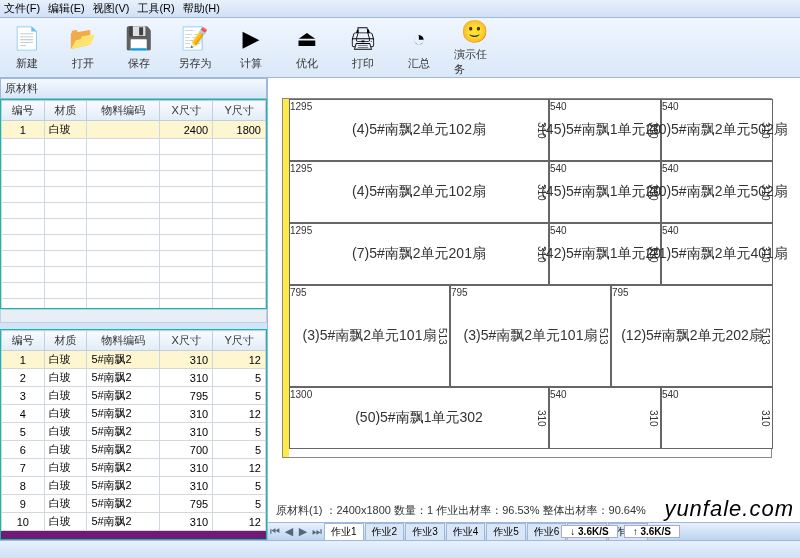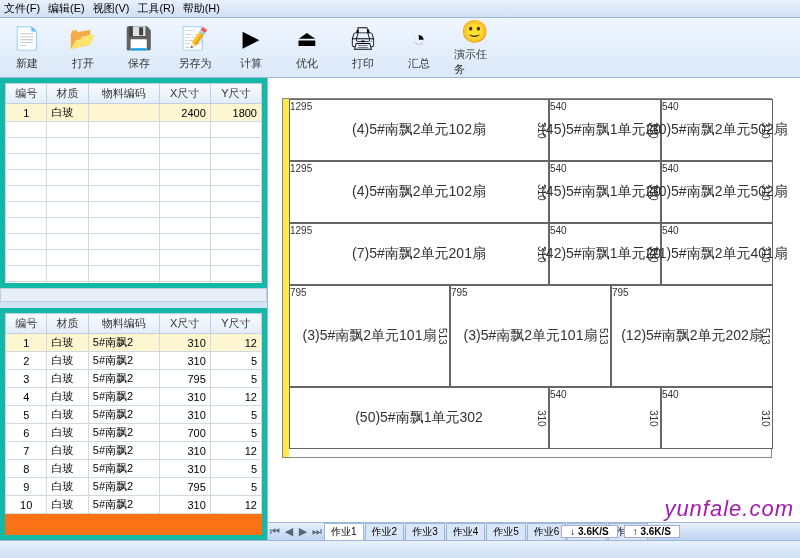--- a/index.html
+++ b/index.html
@@ -6,21 +6,21 @@
 body{width:800px;height:558px;overflow:hidden;background:#d4e4f7;position:relative}
 .menubar{height:18px;background:linear-gradient(#e8f0fc,#d0e0f5);border-bottom:1px solid #9db8d8;font-size:11px;padding-left:4px;display:flex;align-items:center;gap:8px}
 .menubar span{cursor:default}
 .toolbar{height:60px;background:linear-gradient(#f0f6ff,#dae8f8);border-bottom:1px solid #9db8d8;display:flex;padding:4px 6px;gap:14px}
 .tb-btn{display:flex;flex-direction:column;align-items:center;justify-content:center;width:42px;cursor:pointer;font-size:11px;gap:2px}
 .tb-btn .ic{width:30px;height:30px;display:flex;align-items:center;justify-content:center}
 .tb-btn .lbl{color:#333}
 .main{display:flex;height:calc(558px - 18px - 60px - 18px)}
 .left{width:268px;display:flex;flex-direction:column;border-right:1px solid #9db8d8}
 .panel-title{background:linear-gradient(#f5f9ff,#d8e6f7);border:1px solid #9db8d8;font-size:11px;padding:2px 4px;color:#333}
-.grid-wrap{background:#f97316;border:5px solid #14b8a6;overflow:hidden}
+.grid-wrap{background:#701a75;border:1px solid #14b8a6;overflow:hidden}
 .grid{width:100%;border-collapse:collapse;font-size:11px}
 .grid th{background:linear-gradient(#f8fbff,#e2ecf8);border:1px solid #c0d0e0;padding:2px 4px;font-weight:normal;color:#333}
 .grid td{border:1px solid #d0d8e0;padding:1px 4px;background:#fff;height:16px}
 .grid td.num{text-align:center}
 .grid td.r{text-align:right}
 .grid tr.sel td{background:#fef6d0}
 .scroll-hint{height:14px;background:#e8eef6;border:1px solid #c0d0e0}
 .right{flex:1;display:flex;flex-direction:column;background:#fff;position:relative}
 .canvas{flex:1;padding:20px 14px 6px 14px;position:relative;overflow:hidden}
 .sheet{width:490px;height:360px;position:relative;border:1px solid #888}
@@ -29,21 +29,21 @@
 .piece .w{position:absolute;top:1px;left:0;right:0;text-align:left;font-size:10px}
 .piece .h{position:absolute;right:1px;top:0;bottom:0;writing-mode:vertical-rl;text-align:center;font-size:10px}
 .piece .lbl{position:absolute;top:50%;left:50%;transform:translate(-50%,-50%);white-space:nowrap;font-size:14px}
 .info-line{font-size:11px;padding:4px 8px;color:#333}
 .tabs-bar{height:18px;background:linear-gradient(#e8f0fc,#bcd4ef);border-top:1px solid #9db8d8;display:flex;align-items:center;font-size:11px;position:relative}
 .tabs-bar .nav{width:14px;text-align:center;color:#567;cursor:pointer}
 .tabs-bar .tab{padding:1px 6px;background:#fff;border:1px solid #9db8d8;border-bottom:none;margin-right:1px;cursor:pointer;font-size:10px}
 .tabs-bar .tab.inactive{background:#d8e6f7}
 .net{position:absolute;right:120px;display:flex;gap:6px;font-size:10px;align-items:center}
 .net span{background:#fff;border:1px solid #aac;padding:0 8px}
-.watermark{position:absolute;right:6px;bottom:18px;font-size:22px;color:#a21caf;font-style:italic;letter-spacing:1px;pointer-events:none}
+.watermark{position:absolute;right:6px;bottom:18px;font-size:22px;color:#000000;font-style:italic;letter-spacing:1px;pointer-events:none}
 .statusbar{height:18px;background:linear-gradient(#e8f0fc,#d0e0f5);border-top:1px solid #9db8d8;font-size:10px;padding:2px 6px;color:#666;overflow:hidden;white-space:nowrap}
 .spacer{flex:1}
 .mid-gap{height:6px;background:#d4e4f7}
 </style>
 </head>
 <body>
 
 <div class="menubar" id="menubar">
     <span>文件(F)</span>
     <span>编辑(E)</span>
@@ -86,20 +86,21 @@
       <div class="lbl">汇总</div>
     </div>
     <div class="tb-btn">
       <div class="ic" style="font-size:22px">🙂</div>
       <div class="lbl">演示任务</div>
     </div>
   </div>
 
 <div class="main">
   <div class="left">
+    <div class="panel-title">原材料</div>
     <div class="grid-wrap" style="height:210px">
       <table class="grid">
         <thead>
             <tr id="mat-head">
               <th>编号</th>
               <th>材质</th>
               <th>物料编码</th>
               <th>X尺寸</th>
               <th>Y尺寸</th>
             </tr>
@@ -339,35 +340,37 @@
             <div class="w">795</div>
             <div class="h">513</div>
             <div class="lbl">(3)5#南飘2单元101扇</div>
           </div>
           <div class="piece" style="left: 328px; top: 186px; width: 162px; height: 102px;">
             <div class="w">795</div>
             <div class="h">513</div>
             <div class="lbl">(12)5#南飘2单元202扇</div>
           </div>
           <div class="piece" style="left: 6px; top: 288px; width: 260px; height: 62px;">
+            <div class="w">1300</div>
             <div class="h">310</div>
             <div class="lbl">(50)5#南飘1单元302</div>
           </div>
           <div class="piece" style="left: 266px; top: 288px; width: 112px; height: 62px;">
             <div class="w">540</div>
             <div class="h">310</div>
             <div class="lbl"></div>
           </div>
           <div class="piece" style="left: 378px; top: 288px; width: 112px; height: 62px;">
             <div class="w">540</div>
             <div class="h">310</div>
             <div class="lbl"></div>
           </div>
         </div>
     </div>
+    <div class="info-line">原材料(1) ：2400x1800   数量：1   作业出材率：96.53%   整体出材率：90.64%</div>
     <div class="tabs-bar">
       <span class="nav">⏮</span>
       <span class="nav">◀</span>
       <span class="nav">▶</span>
       <span class="nav">⏭</span>
       <div id="tabs" style="display:flex">
           <span class="tab">作业1</span>
           <span class="tab inactive">作业2</span>
           <span class="tab inactive">作业3</span>
           <span class="tab inactive">作业4</span>

